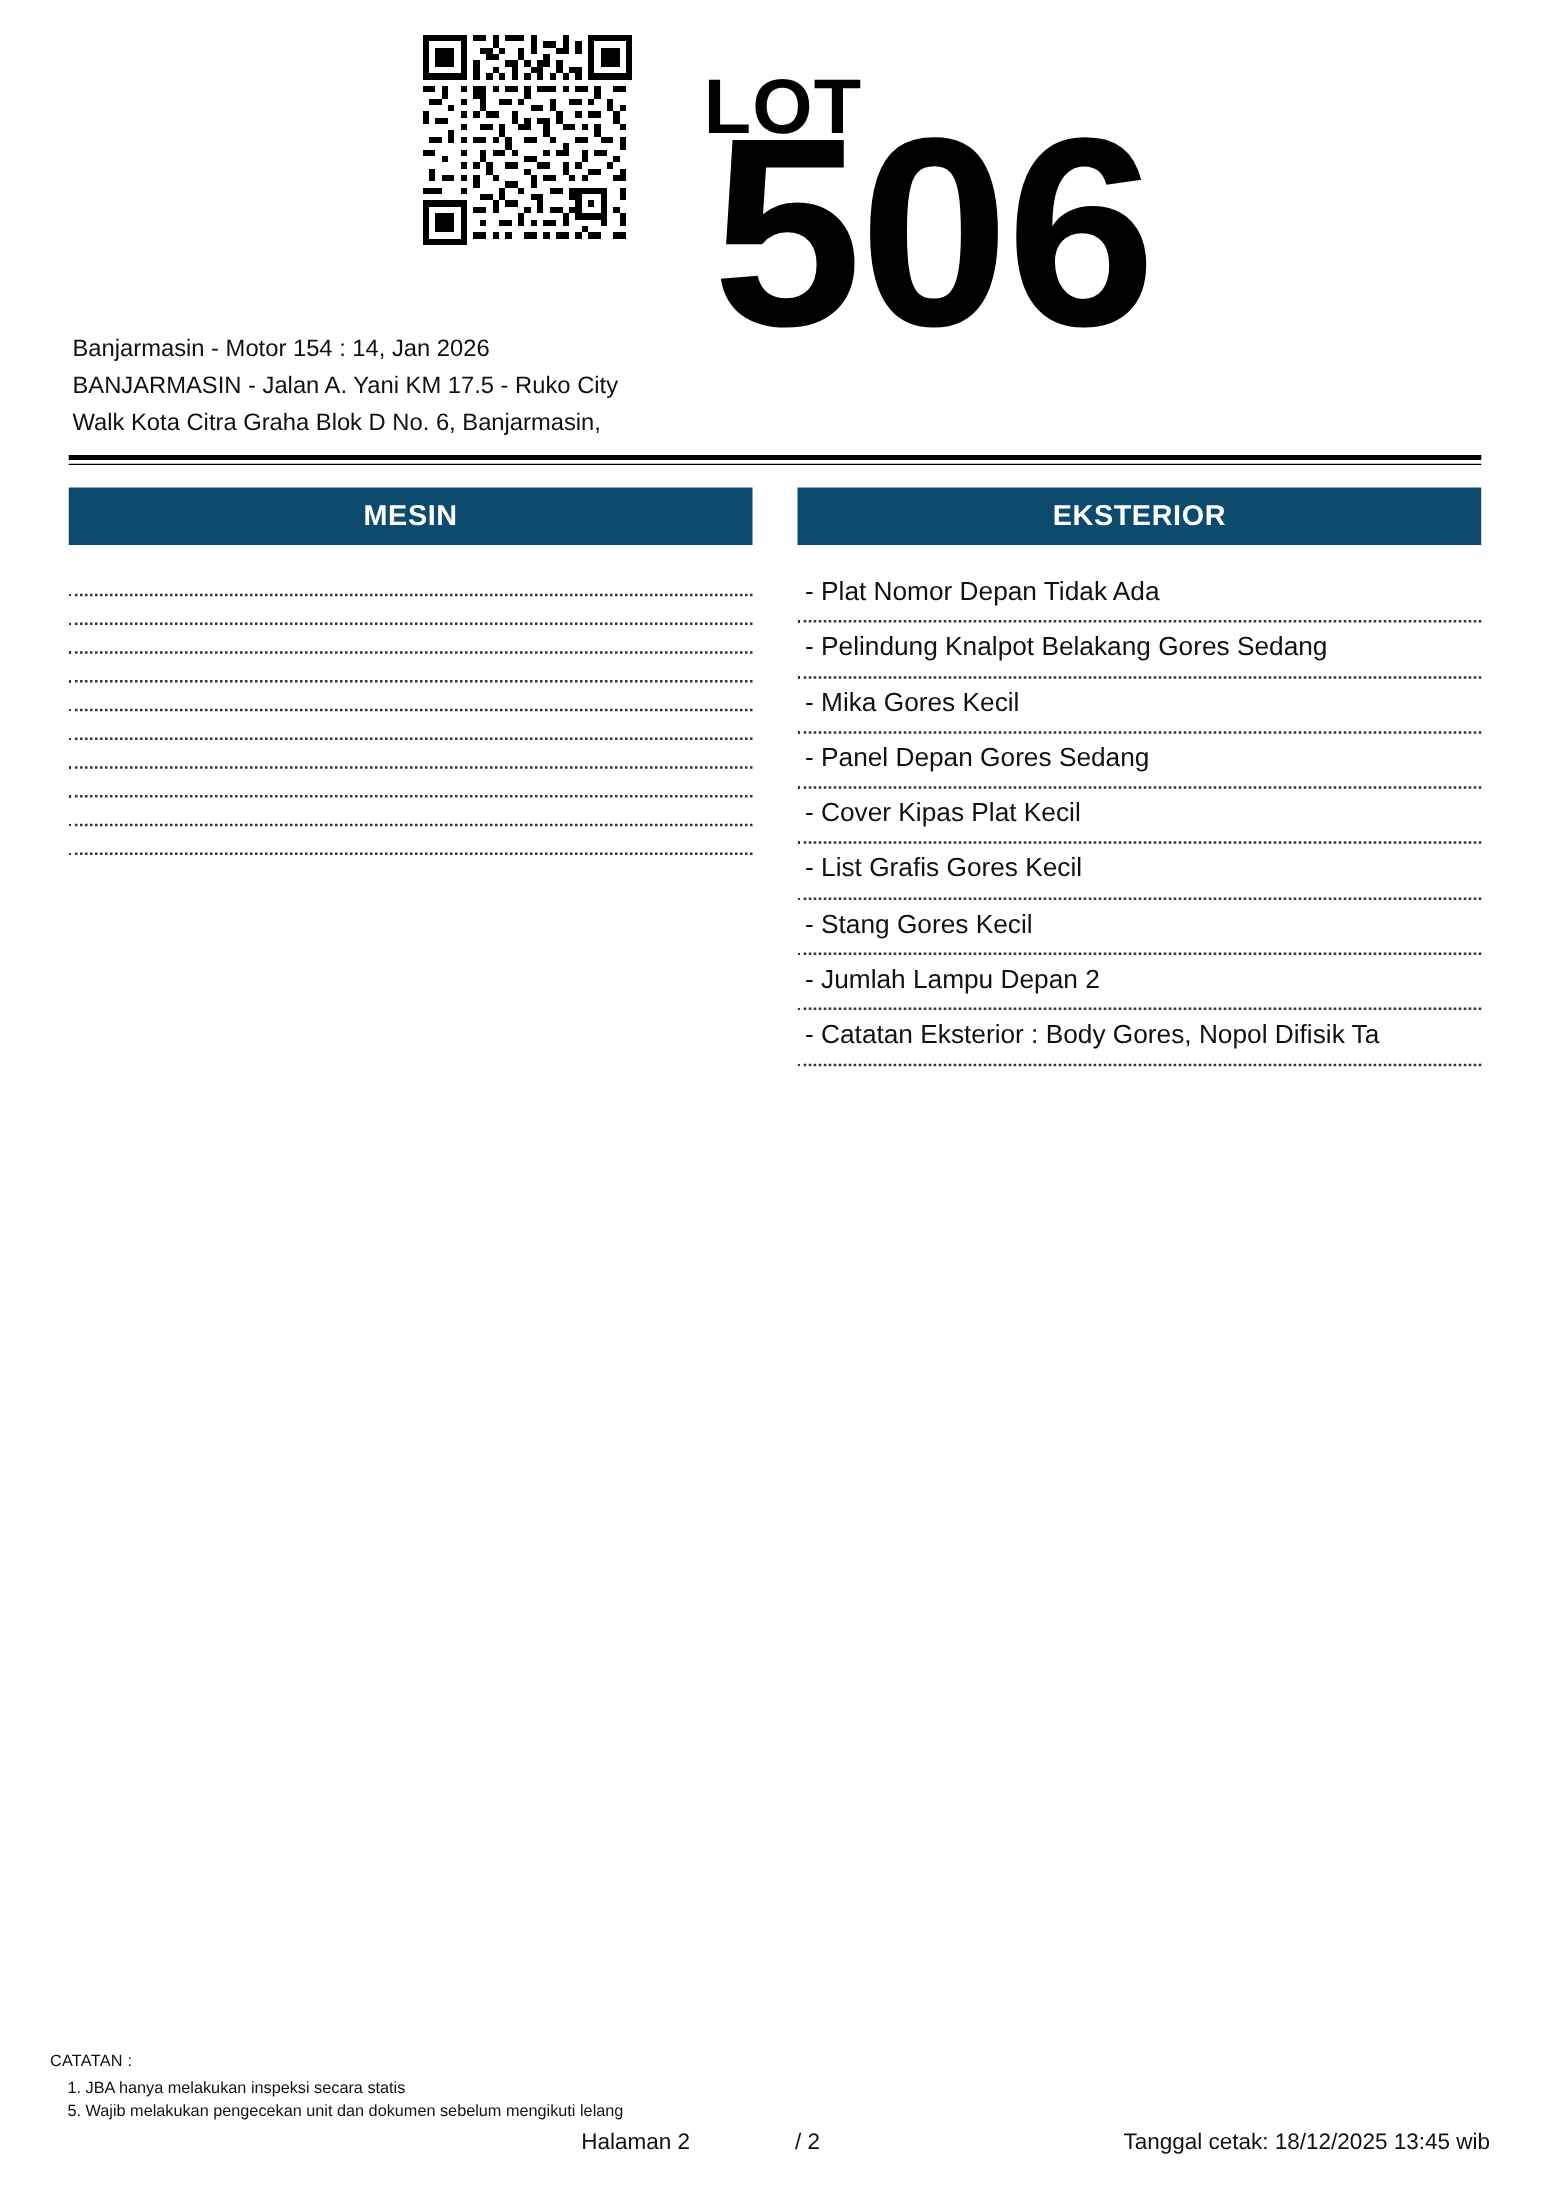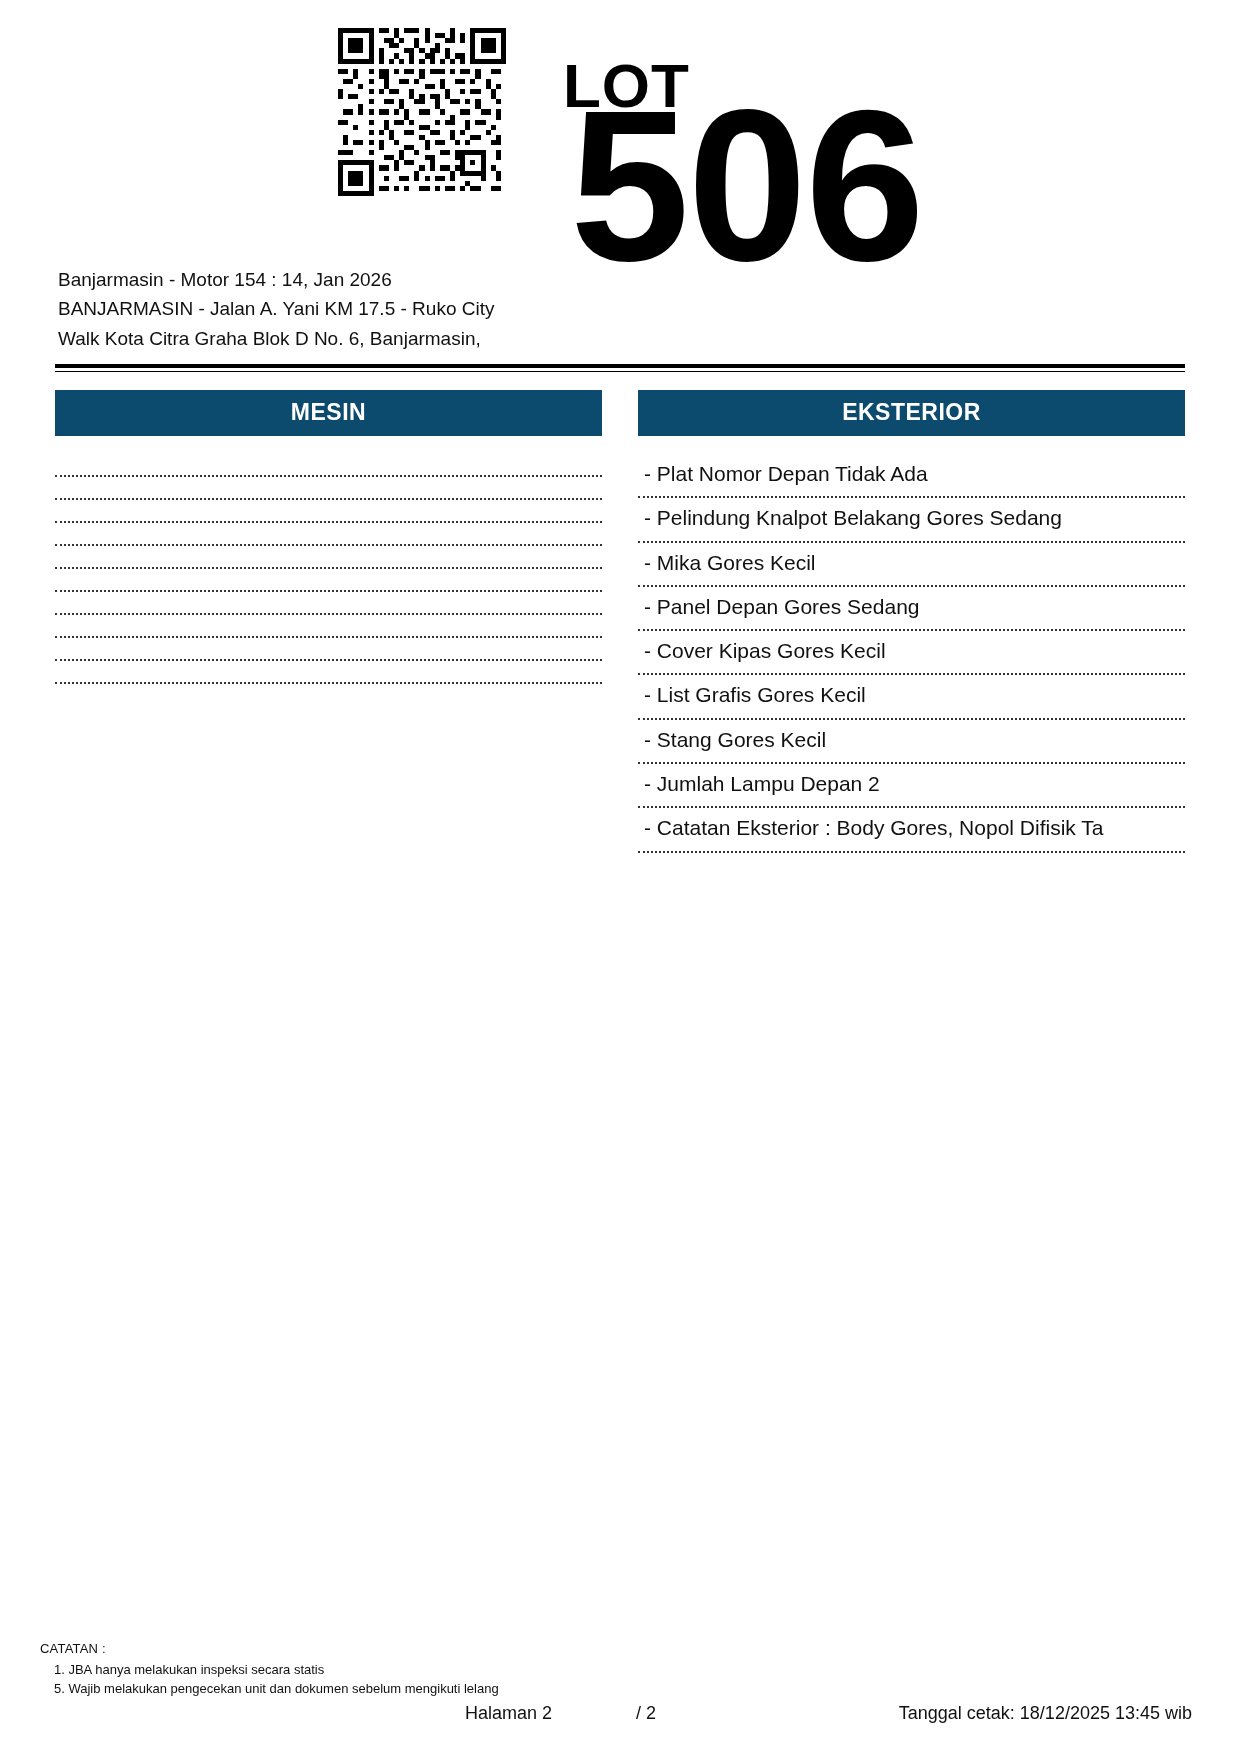--- a/index.html
+++ b/index.html
@@ -402,21 +402,21 @@
       </div>
     </div>
 
     <div class="col col-right">
       <div class="section-bar">EKSTERIOR</div>
       <div class="rows">
         <div class="row">- Plat Nomor Depan Tidak Ada</div>
         <div class="row">- Pelindung Knalpot Belakang Gores Sedang</div>
         <div class="row">- Mika Gores Kecil</div>
         <div class="row">- Panel Depan Gores Sedang</div>
-        <div class="row">- Cover Kipas Gores Kecil</div>
+        <div class="row">- Cover Kipas Plat Kecil</div>
         <div class="row">- List Grafis Gores Kecil</div>
         <div class="row">- Stang Gores Kecil</div>
         <div class="row">- Jumlah Lampu Depan 2</div>
         <div class="row">- Catatan Eksterior :  Body Gores, Nopol Difisik Ta</div>
       </div>
     </div>
 
   </div>
 
   <div class="footer-notes">

